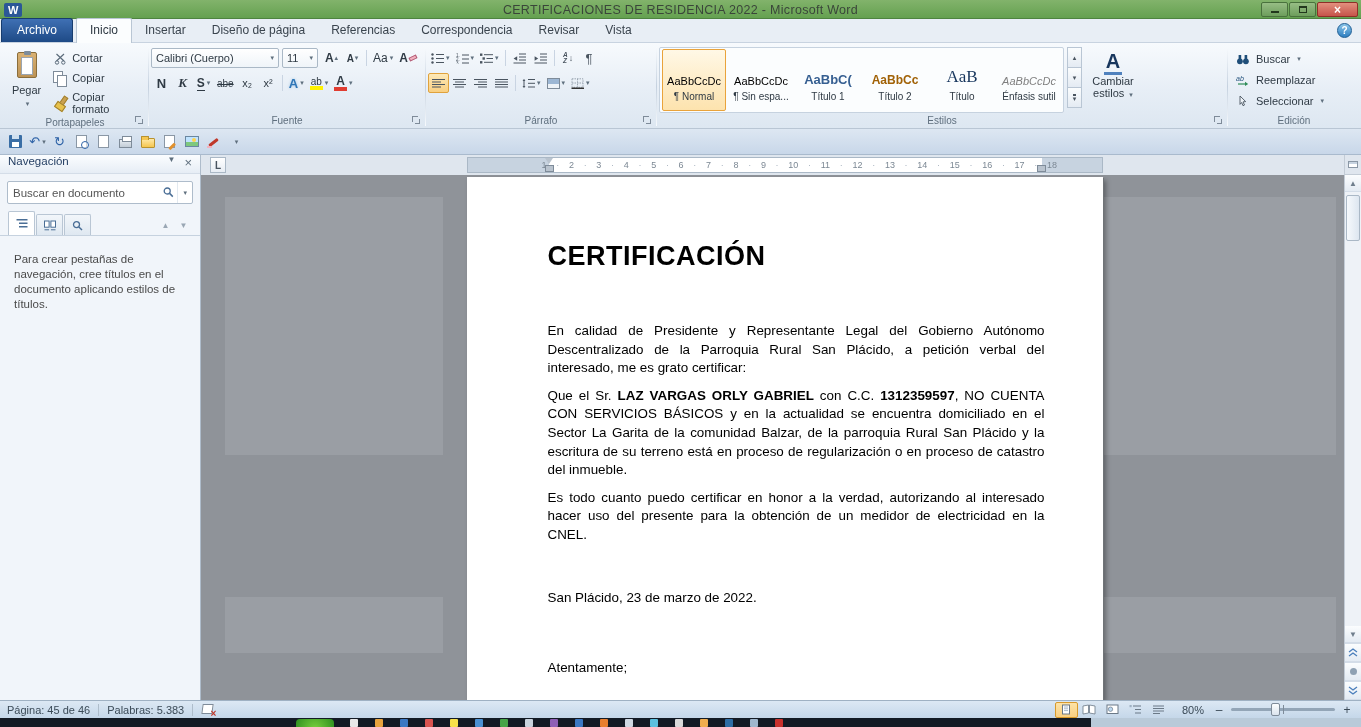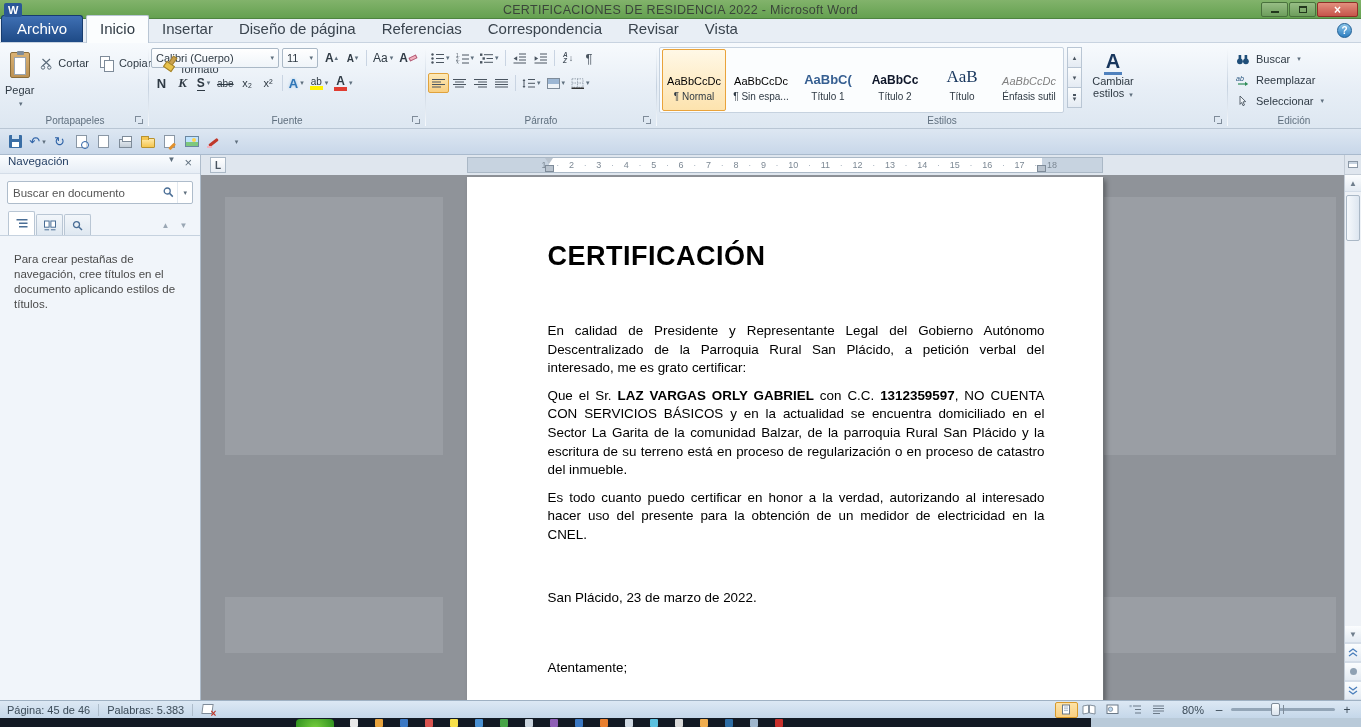--- a/index.html
+++ b/index.html
@@ -13,21 +13,21 @@
 .appicon span{display:inline-block;background:#2b5797;color:#fff;font-weight:700;font-size:11px;line-height:14px;padding:0 4px;border-radius:2px}
 .wtitle{position:absolute;left:0;right:0;text-align:center;font-size:12.5px;color:#3a453a;letter-spacing:.3px}
 .wbtns{margin-left:auto;display:flex;gap:1px;padding-right:3px;z-index:2}
 .wb{width:27px;height:15px;display:flex;align-items:center;justify-content:center;border:1px solid #49713d;border-radius:2px;background:linear-gradient(#97bd85,#6d9e5c);color:#22371d;cursor:pointer}
 .wb .mingl{width:8px;height:2px;background:#22371d;margin-top:5px}
 .wb .maxgl{width:8px;height:7px;border:1px solid #22371d;border-top-width:2px}
 .wb.close{width:41px;background:linear-gradient(#e2907e,#c6544a);border-color:#8e2f28;color:#fff;font-size:12px;font-weight:700}
 
 
 .tabbar{height:24px;background:#e8eef5;display:flex;align-items:flex-end;padding-left:1px;border-bottom:1px solid #c8d3e0;position:relative}
-.tab{padding:4px 13px 5px;font-size:15px;color:#3a444e;cursor:pointer;white-space:nowrap}
+.tab{padding:4px 13px 5px;font-size:12px;color:#3a444e;cursor:pointer;white-space:nowrap}
 .tab.filetab{background:linear-gradient(#3f70b4,#1e4a86);color:#fff;border-radius:3px 3px 0 0;padding:4px 15px 5px;margin-right:3px;border:1px solid #173c6e;border-bottom:0}
 .tab.active{background:#fbfdfe;border:1px solid #b9c6d4;border-bottom:0;border-radius:2px 2px 0 0;margin-bottom:-1px;padding-bottom:6px;color:#2f3a44}
 .tabspacer{flex:1}
 .helpbtn{width:15px;height:15px;margin:0 9px 4px 0;border-radius:50%;background:linear-gradient(#8cc6ea,#2e7fc1);border:1px solid #1f5e94;color:#fff;font-weight:700;font-size:10px;display:flex;align-items:center;justify-content:center;cursor:pointer}
 
 
 .ribbon{height:86px;background:linear-gradient(#f7fafd,#e7eef6 55%,#dde7f1);display:flex;align-items:stretch;padding:2px 1px 0 2px;border-bottom:1px solid #b9c6d4}
 .rgroup{display:flex;flex-direction:column;padding:1px 2px 0}
 .g-clipboard{width:146px}.g-font{width:276px}.g-par{width:230px}.g-styles{flex:1}.g-edit{width:132px}
 .gsep{width:1px;background:linear-gradient(#f7fafd,#c5d1df,#f7fafd);margin:2px 0}
@@ -39,21 +39,21 @@
 .launcher:after{content:"";position:absolute;right:1px;bottom:1px;width:4px;height:4px;border-right:1px solid #7e8b99;border-bottom:1px solid #7e8b99}
 .dd{font-size:7px;color:#5f6f7e;margin-left:2px}
 .vsep{width:1px;height:16px;background:#c9d4e2;margin:0 3px;flex:none}
 
 
 .bigbtn{width:46px;height:66px;display:flex;flex-direction:column;align-items:center;padding-top:5px;border:1px solid transparent;border-radius:3px;cursor:pointer}
 .clipboard{width:20px;height:26px;background:linear-gradient(#d9b173,#bd9355);border:1px solid #8a6d3b;border-radius:2px;position:relative}
 .clipboard:before{content:"";position:absolute;left:3px;top:4px;right:3px;bottom:2px;background:#fff;border:1px solid #9aa5b1}
 .clipboard:after{content:"";position:absolute;left:6px;top:-2px;width:7px;height:4px;background:#7d8c9a;border-radius:1px}
 .biglabel{margin-top:6px;font-size:11px;color:#2f3a44;text-align:center;line-height:12px}
-.scol{display:flex;flex-direction:row;gap:4px;padding-top:4px}
+.scol{display:flex;flex-direction:column;gap:4px;padding-top:4px}
 .sbtn{display:flex;align-items:center;gap:4px;font-size:11px;color:#2f3a44;padding:1px 3px;border-radius:2px;cursor:pointer}
 .ic{width:16px;height:14px;display:inline-flex;align-items:center;justify-content:center;flex:none}
 .copysheets{position:relative;width:14px;height:15px}
 .copysheets:before,.copysheets:after{content:"";position:absolute;width:8px;height:10px;background:#fff;border:1px solid #7e8b99}
 .copysheets:before{left:0;top:0}
 .copysheets:after{left:4px;top:4px}
 .brush{position:relative;width:14px;height:15px}
 .brush:before{content:"";position:absolute;left:8px;top:0;width:3px;height:8px;background:#caa14f;border:1px solid #a08030;transform:rotate(35deg)}
 .brush:after{content:"";position:absolute;left:2px;bottom:1px;width:8px;height:5px;background:#e8c24a;border:1px solid #a08030;transform:rotate(35deg)}
 
@@ -84,21 +84,21 @@
 .shadeic{width:13px;height:11px;background:linear-gradient(180deg,#9db7d4 60%,#eef3f8 0);border:1px solid #7e8b99}
 
 
 .stylewrap{display:flex;align-items:flex-start;width:100%}
 .stylegal{display:flex;gap:3px;background:#fbfdfe;border:1px solid #c6d2df;border-radius:2px;padding:1px 2px;margin-top:1px}
 .sitem{width:64px;height:62px;border:1px solid transparent;border-radius:2px;display:flex;flex-direction:column;align-items:center;justify-content:center;cursor:pointer}
 .sitem.sel{border-color:#e9a33b;background:linear-gradient(#fff8e6,#fde3ae)}
 .ssample{font-size:11px;color:#000;height:32px;display:flex;align-items:flex-end;padding-bottom:4px;white-space:nowrap}
 .sname{font-size:10px;color:#2f3a44;white-space:nowrap}
 .s-h1 .ssample{color:#365f91;font-weight:700;font-size:13px}
-.s-h2 .ssample{color:#0f172a;font-weight:700;font-size:12px}
+.s-h2 .ssample{color:#a16207;font-weight:700;font-size:12px}
 .s-title .ssample{color:#17365d;font-size:17px;font-family:"Liberation Serif",serif}
 .s-sub .ssample{color:#4f81bd;font-style:italic;font-size:12px}
 .s-subtle .ssample{color:#7f7f7f;font-style:italic}
 .galarrows{display:flex;flex-direction:column;margin:2px 3px 0 3px}
 .ga{width:15px;height:21px;border:1px solid #b9c6d4;background:linear-gradient(#fbfdfe,#e4ebf3);display:flex;align-items:center;justify-content:center;font-size:7px;color:#4a5560;cursor:pointer;margin-top:-1px}
 .ga.more span{border-top:2px solid #4a5560;font-size:7px;line-height:6px}
 .changestyles{width:56px;height:64px;display:flex;flex-direction:column;align-items:center;justify-content:flex-start;padding-top:3px;border:1px solid transparent;border-radius:3px;cursor:pointer}
 .csA{font-size:20px;font-weight:700;color:#17365d;line-height:22px;border-bottom:3px solid #4f81bd;padding:0 2px}
 .cslabel{margin-top:0;font-size:11px;text-align:center;line-height:12px;color:#2f3a44}
 

